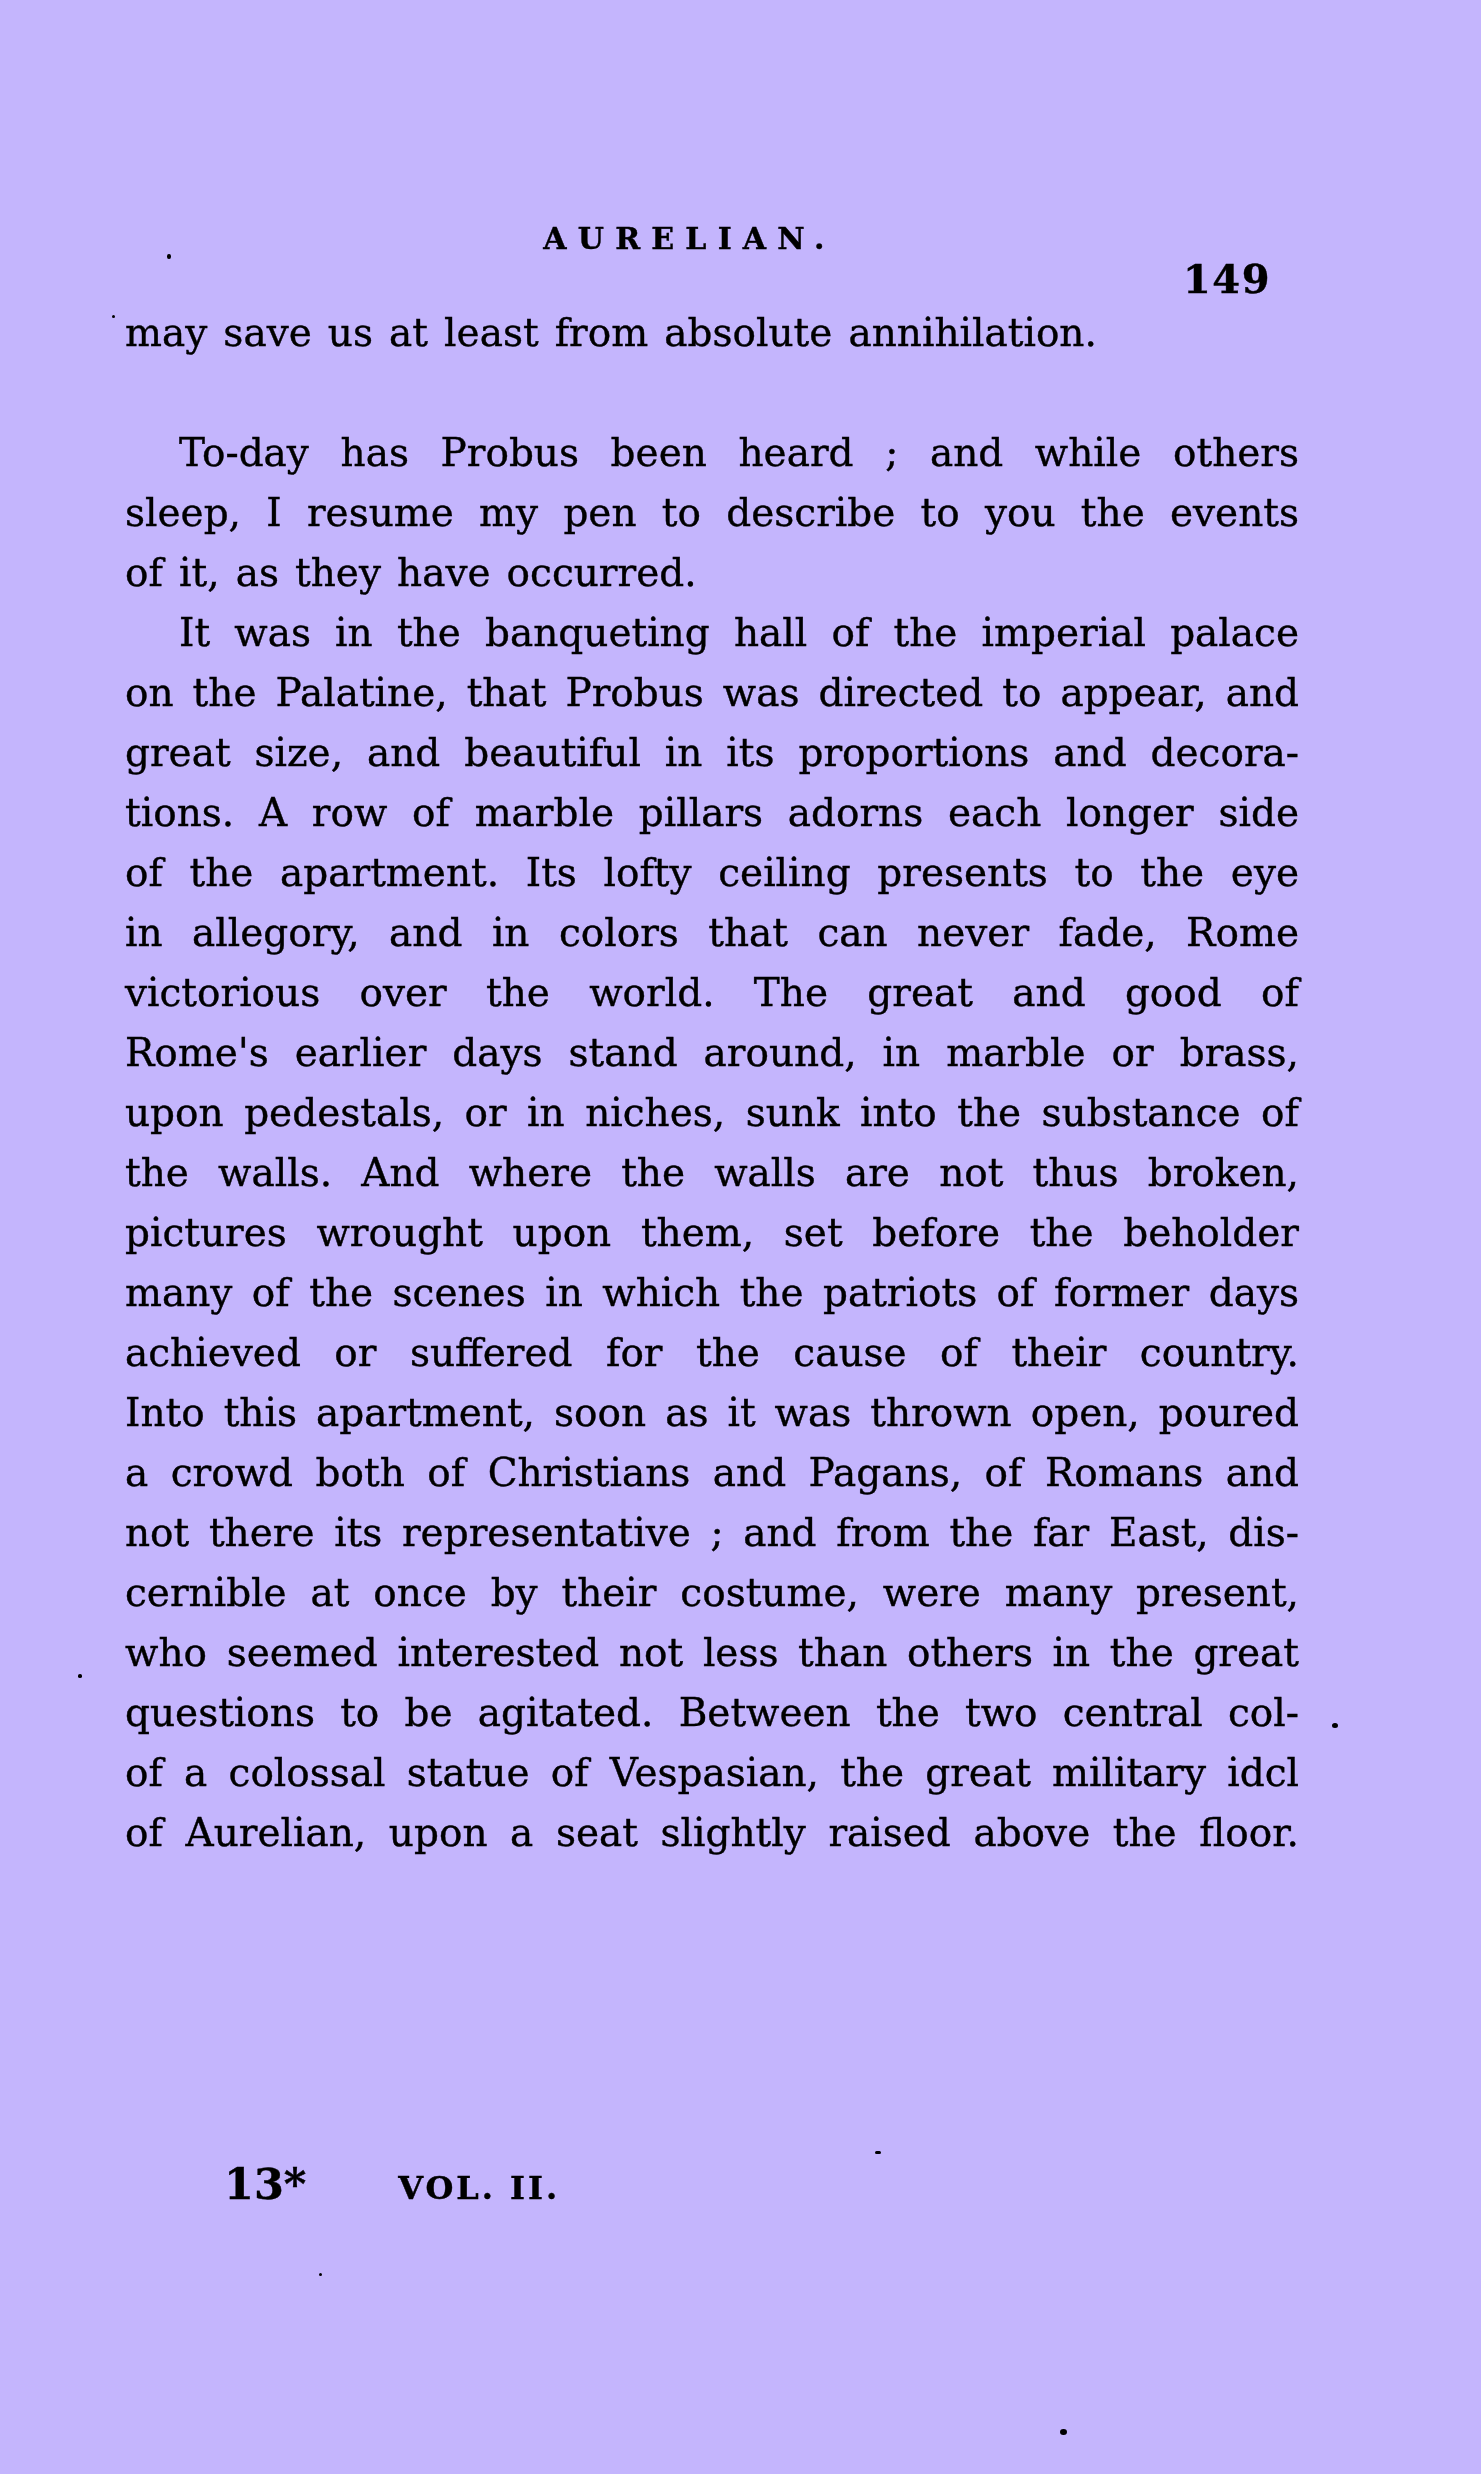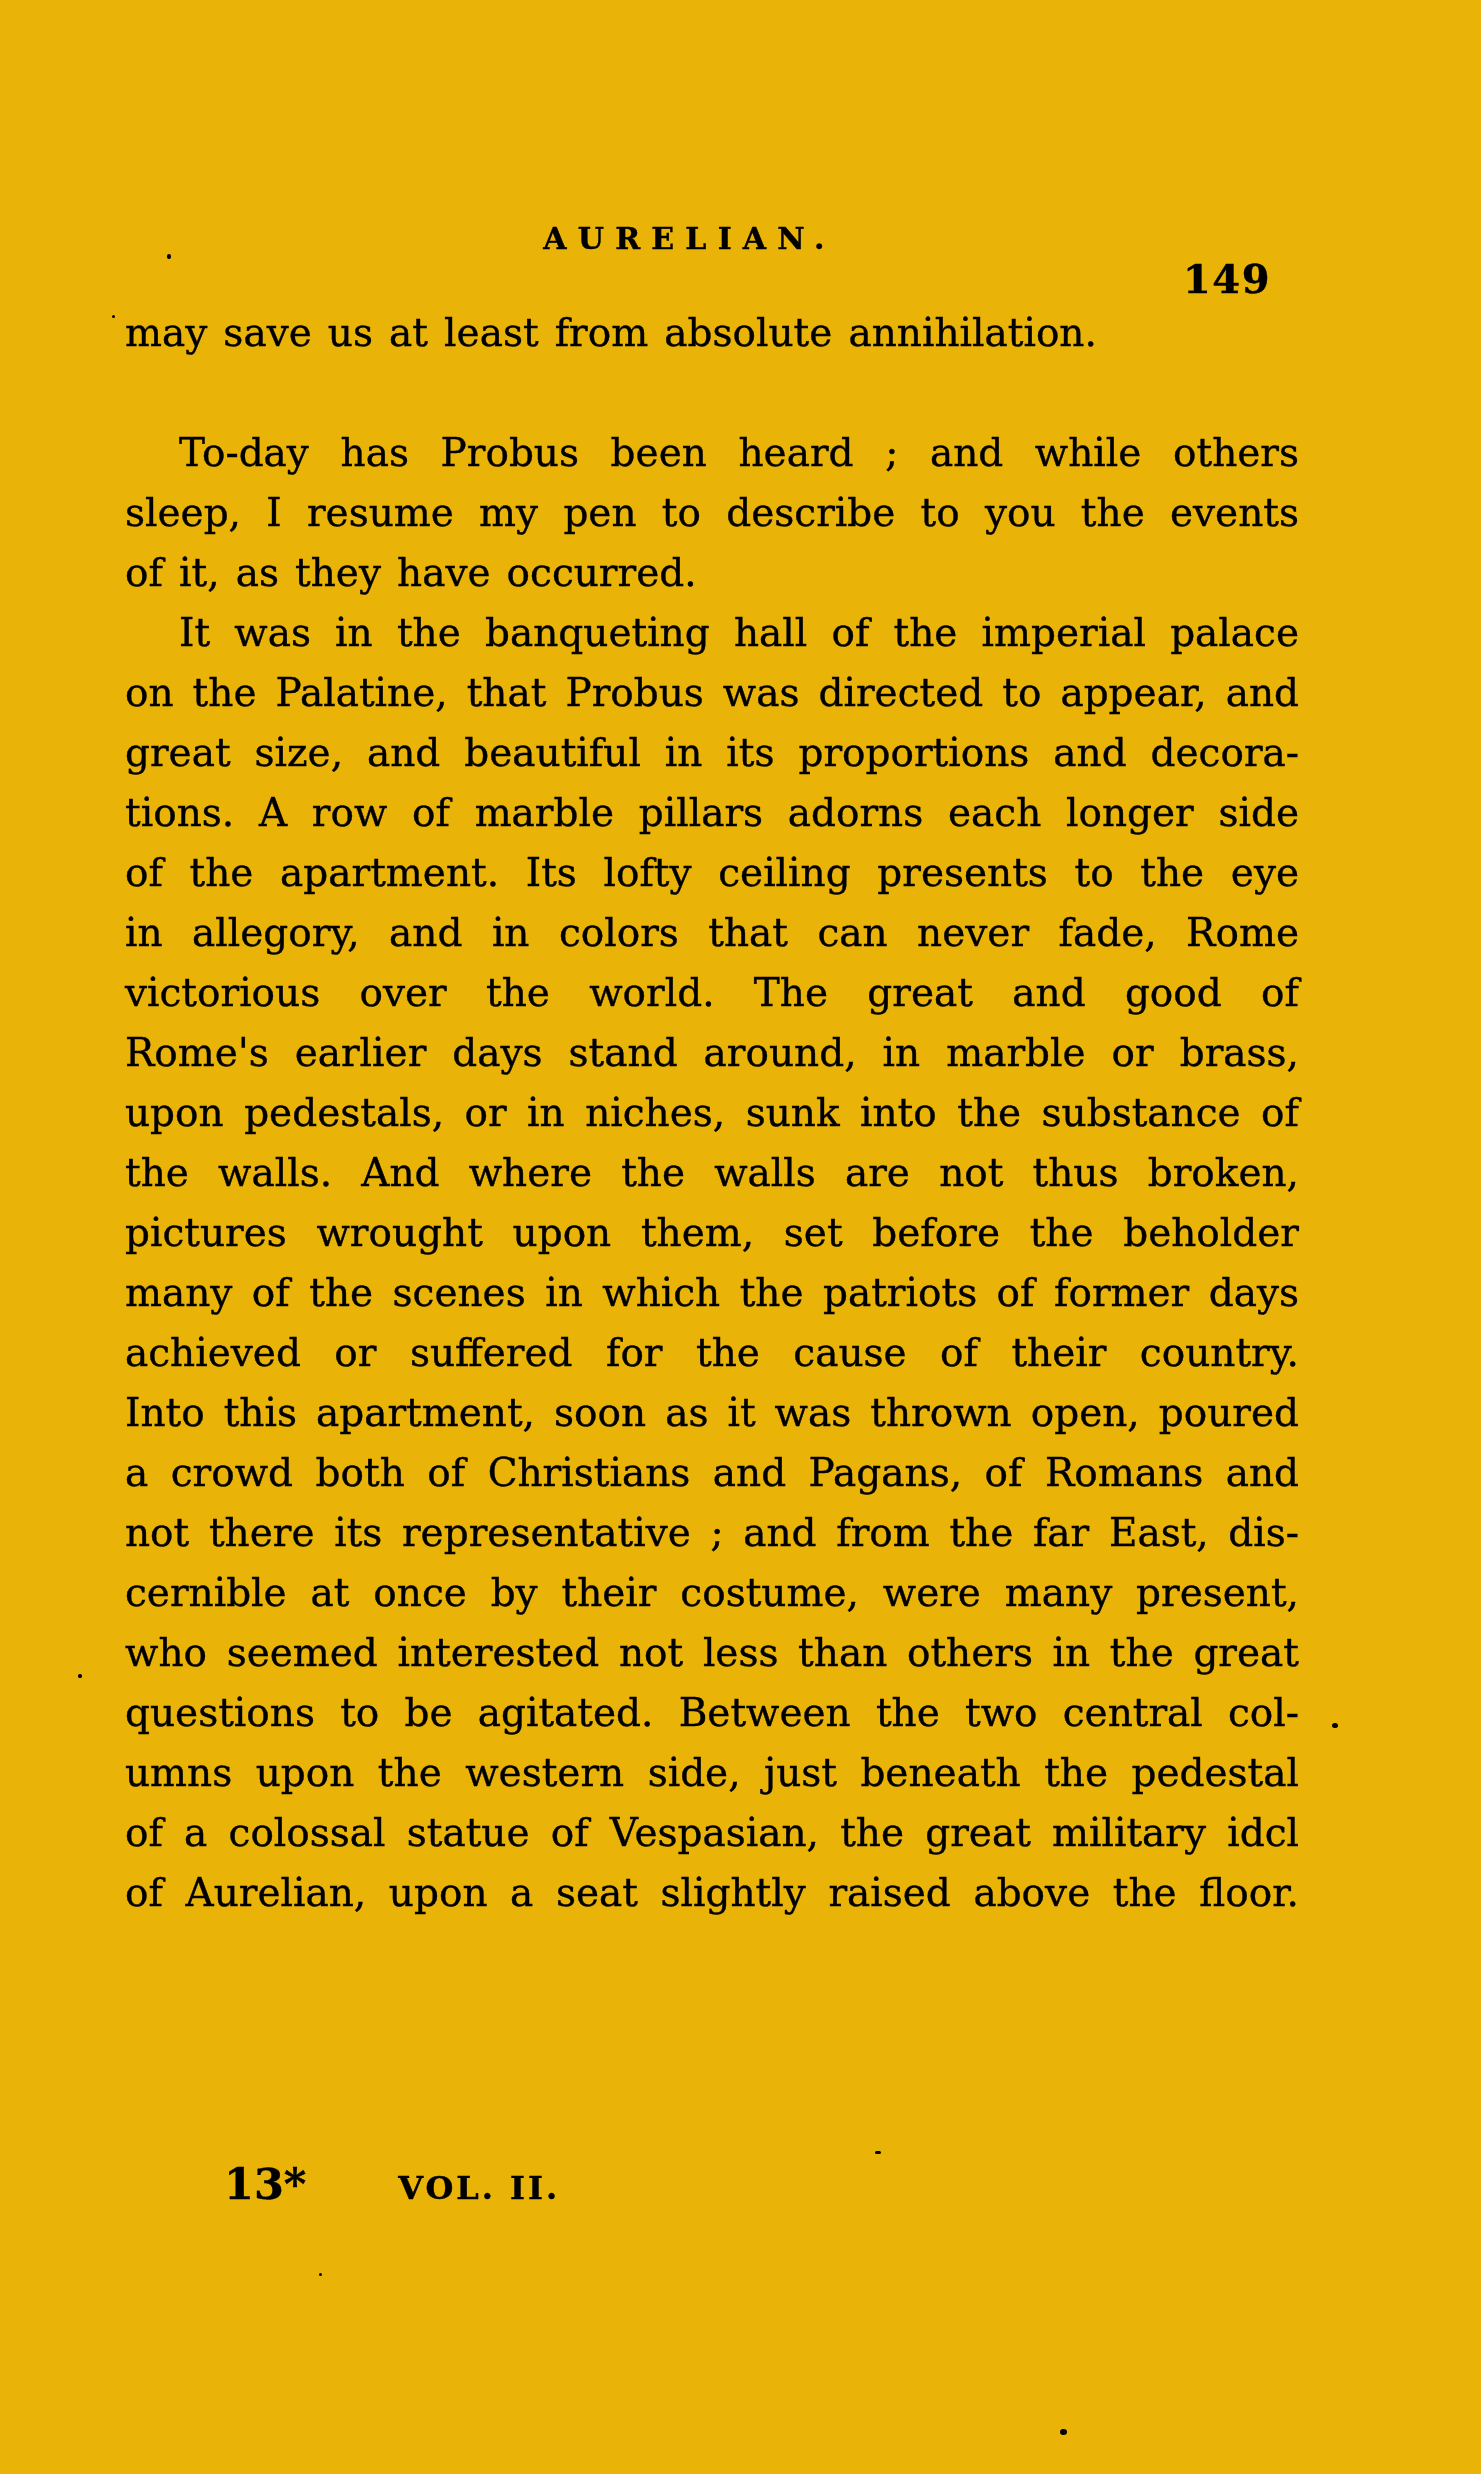--- a/index.html
+++ b/index.html
@@ -4,21 +4,21 @@
 <style>
   html, body {
     margin: 0;
     padding: 0;
     background: #ffffff;
   }
   .page {
     position: relative;
     width: 1481px;
     height: 2475px;
-    background: #eab308;
+    background: #c4b5fd;
     color: #000000;
     font-family: "DejaVu Serif", "Liberation Serif", serif;
     overflow: hidden;
     -webkit-text-stroke: 0.4px #000;
   }
   .running-header {
     position: absolute;
     left: 125px;
     top: 221px;
     width: 1174px;
@@ -114,21 +114,20 @@
     <div class="line">the walls. And where the walls are not thus broken,</div>
     <div class="line">pictures wrought upon them, set before the beholder</div>
     <div class="line">many of the scenes in which the patriots of former days</div>
     <div class="line">achieved or suffered for the cause of their country.</div>
     <div class="line">Into this apartment, soon as it was thrown open, poured</div>
     <div class="line">a crowd both of Christians and Pagans, of Romans and</div>
     <div class="line">not there its representative ; and from the far East, dis-</div>
     <div class="line">cernible at once by their costume, were many present,</div>
     <div class="line">who seemed interested not less than others in the great</div>
     <div class="line">questions to be agitated. Between the two central col-</div>
-    <div class="line">umns upon the western side, just beneath the pedestal</div>
     <div class="line">of a colossal statue of Vespasian, the great military idcl</div>
     <div class="line">of Aurelian, upon a seat slightly raised above the floor.</div>
   </div>
 
   <div class="page-footer">
     <span class="sig-mark">13*</span>
     <span class="vol-label">VOL. II.</span>
   </div>
 
   <div class="speck" style="left:167px;  top:254px;  width:3.7px; height:4.5px;"></div>

